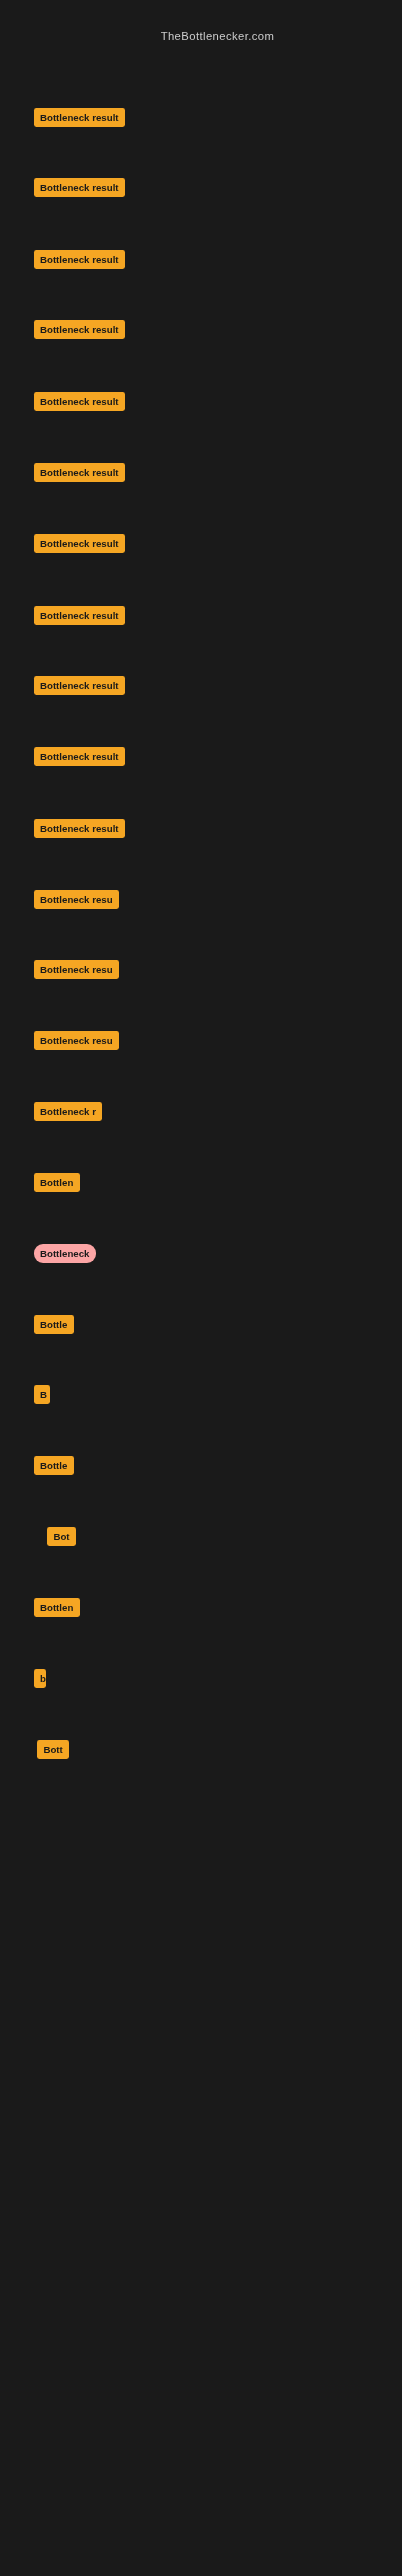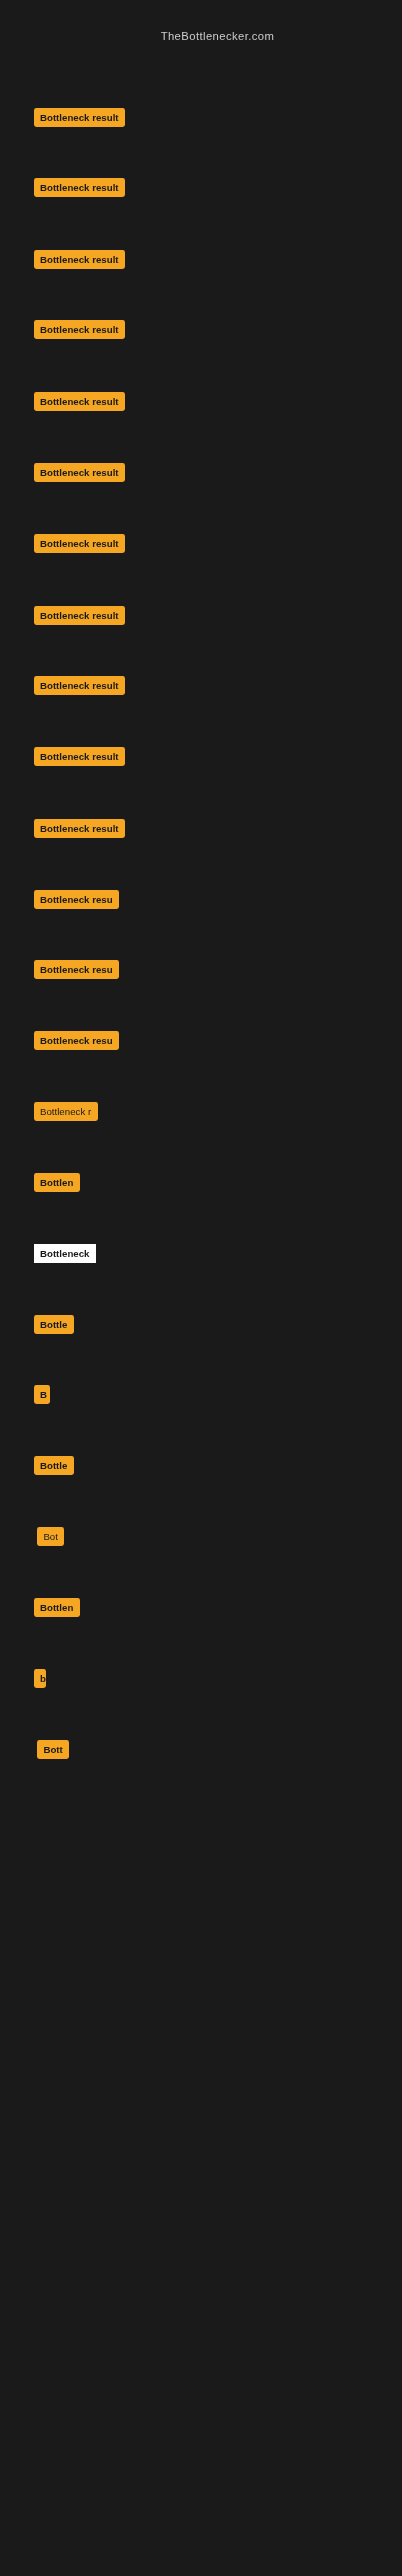--- a/index.html
+++ b/index.html
@@ -37,24 +37,24 @@
     <div style="position: absolute; top: 330px; left: 1.6px; background-color: rgb(245, 166, 35); color: rgb(26, 26, 26); font-size: 9.7px; font-weight: bold; padding: 4px 6.4px; border-radius: 2.4px; max-width: 127px; overflow: hidden; white-space: nowrap;">Bottleneck result</div>
     <div style="position: absolute; top: 401px; left: 1.6px; background-color: rgb(245, 166, 35); color: rgb(26, 26, 26); font-size: 9.7px; font-weight: bold; padding: 4px 6.4px; border-radius: 2.4px; max-width: 125px; overflow: hidden; white-space: nowrap;">Bottleneck result</div>
     <div style="position: absolute; top: 472px; left: 1.6px; background-color: rgb(245, 166, 35); color: rgb(26, 26, 26); font-size: 9.7px; font-weight: bold; padding: 4px 6.4px; border-radius: 2.4px; max-width: 125px; overflow: hidden; white-space: nowrap;">Bottleneck result</div>
     <div style="position: absolute; top: 544px; left: 1.6px; background-color: rgb(245, 166, 35); color: rgb(26, 26, 26); font-size: 9.7px; font-weight: bold; padding: 4px 6.4px; border-radius: 2.4px; max-width: 125px; overflow: hidden; white-space: nowrap;">Bottleneck result</div>
     <div style="position: absolute; top: 614px; left: 1.6px; background-color: rgb(245, 166, 35); color: rgb(26, 26, 26); font-size: 9.7px; font-weight: bold; padding: 4px 6.4px; border-radius: 2.4px; max-width: 122px; overflow: hidden; white-space: nowrap;">Bottleneck result</div>
     <div style="position: absolute; top: 685px; left: 1.6px; background-color: rgb(245, 166, 35); color: rgb(26, 26, 26); font-size: 9.7px; font-weight: bold; padding: 4px 6.4px; border-radius: 2.4px; max-width: 122px; overflow: hidden; white-space: nowrap;">Bottleneck result</div>
     <div style="position: absolute; top: 757px; left: 1.6px; background-color: rgb(245, 166, 35); color: rgb(26, 26, 26); font-size: 9.7px; font-weight: bold; padding: 4px 6.4px; border-radius: 2.4px; max-width: 122px; overflow: hidden; white-space: nowrap;">Bottleneck result</div>
     <div style="position: absolute; top: 828px; left: 1.6px; background-color: rgb(245, 166, 35); color: rgb(26, 26, 26); font-size: 9.7px; font-weight: bold; padding: 4px 6.4px; border-radius: 2.4px; max-width: 105px; overflow: hidden; white-space: nowrap;">Bottleneck resu</div>
     <div style="position: absolute; top: 898px; left: 1.6px; background-color: rgb(245, 166, 35); color: rgb(26, 26, 26); font-size: 9.7px; font-weight: bold; padding: 4px 6.4px; border-radius: 2.4px; max-width: 103px; overflow: hidden; white-space: nowrap;">Bottleneck resu</div>
     <div style="position: absolute; top: 969px; left: 1.6px; background-color: rgb(245, 166, 35); color: rgb(26, 26, 26); font-size: 9.7px; font-weight: bold; padding: 4px 6.4px; border-radius: 2.4px; max-width: 101px; overflow: hidden; white-space: nowrap;">Bottleneck resu</div>
-    <div style="position: absolute; top: 1040px; left: 1.6px; background-color: rgb(245, 166, 35); color: rgb(26, 26, 26); font-size: 9.7px; font-weight: normal; padding: 4px 6.4px; border-radius: 2.4px; max-width: 81px; overflow: hidden; white-space: nowrap;">Bottleneck r</div>
+    <div style="position: absolute; top: 1040px; left: 1.6px; background-color: rgb(245, 166, 35); color: rgb(26, 26, 26); font-size: 9.7px; font-weight: bold; padding: 4px 6.4px; border-radius: 2.4px; max-width: 81px; overflow: hidden; white-space: nowrap;">Bottleneck r</div>
     <div style="position: absolute; top: 1111px; left: 1.6px; background-color: rgb(245, 166, 35); color: rgb(26, 26, 26); font-size: 9.7px; font-weight: bold; padding: 4px 6.4px; border-radius: 2.4px; max-width: 60px; overflow: hidden; white-space: nowrap;">Bottlen</div>
-    <div style="position: absolute; top: 1182px; left: 1.6px; background-color: #ffffff; color: rgb(26, 26, 26); font-size: 9.7px; font-weight: bold; padding: 4px 6.4px; border-radius: 0; max-width: 68px; overflow: hidden; white-space: nowrap;">Bottleneck</div>
+    <div style="position: absolute; top: 1182px; left: 1.6px; background-color: #fca5a5; color: rgb(26, 26, 26); font-size: 9.7px; font-weight: bold; padding: 4px 6.4px; border-radius: 9px; max-width: 68px; overflow: hidden; white-space: nowrap;">Bottleneck</div>
     <div style="position: absolute; top: 1253px; left: 1.6px; background-color: rgb(245, 166, 35); color: rgb(26, 26, 26); font-size: 9.7px; font-weight: bold; padding: 4px 6.4px; border-radius: 2.4px; max-width: 48px; overflow: hidden; white-space: nowrap;">Bottle</div>
     <div style="position: absolute; top: 1323px; left: 1.6px; background-color: rgb(245, 166, 35); color: rgb(26, 26, 26); font-size: 9.7px; font-weight: bold; padding: 4px 6.4px; border-radius: 2.4px; max-width: 16px; overflow: hidden; white-space: nowrap;">B</div>
     <div style="position: absolute; top: 1394px; left: 1.6px; background-color: rgb(245, 166, 35); color: rgb(26, 26, 26); font-size: 9.7px; font-weight: bold; padding: 4px 6.4px; border-radius: 2.4px; max-width: 48px; overflow: hidden; white-space: nowrap;">Bottle</div>
-    <div style="position: absolute; top: 1465px; left: 5px; background-color: rgb(245, 166, 35); color: rgb(26, 26, 26); font-size: 9.7px; font-weight: normal; padding: 4px 6.4px; border-radius: 2.4px; max-width: 31px; overflow: hidden; white-space: nowrap;">Bot</div>
+    <div style="position: absolute; top: 1465px; left: 15px; background-color: rgb(245, 166, 35); color: rgb(26, 26, 26); font-size: 9.7px; font-weight: bold; padding: 4px 6.4px; border-radius: 2.4px; max-width: 31px; overflow: hidden; white-space: nowrap;">Bot</div>
     <div style="position: absolute; top: 1536px; left: 1.6px; background-color: rgb(245, 166, 35); color: rgb(26, 26, 26); font-size: 9.7px; font-weight: bold; padding: 4px 6.4px; border-radius: 2.4px; max-width: 55px; overflow: hidden; white-space: nowrap;">Bottlen</div>
     <div style="position: absolute; top: 1607px; left: 1.6px; background-color: rgb(245, 166, 35); color: rgb(26, 26, 26); font-size: 9.7px; font-weight: bold; padding: 4px 6.4px; border-radius: 2.4px; max-width: 11.3px; overflow: hidden; white-space: nowrap;">b</div>
     <div style="position: absolute; top: 1678px; left: 5px; background-color: rgb(245, 166, 35); color: rgb(26, 26, 26); font-size: 9.7px; font-weight: bold; padding: 4px 6.4px; border-radius: 2.4px; max-width: 36px; overflow: hidden; white-space: nowrap;">Bott</div>
   </div>
 
 
 </body></html>

